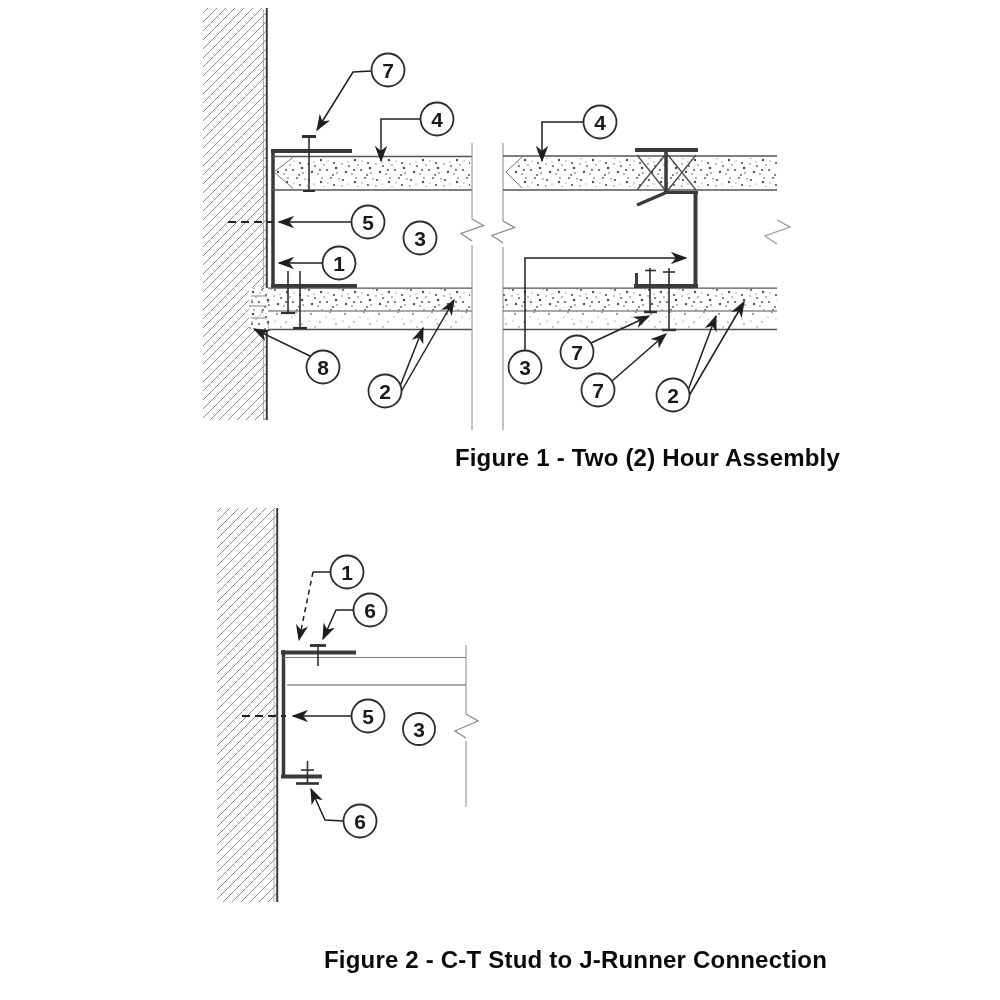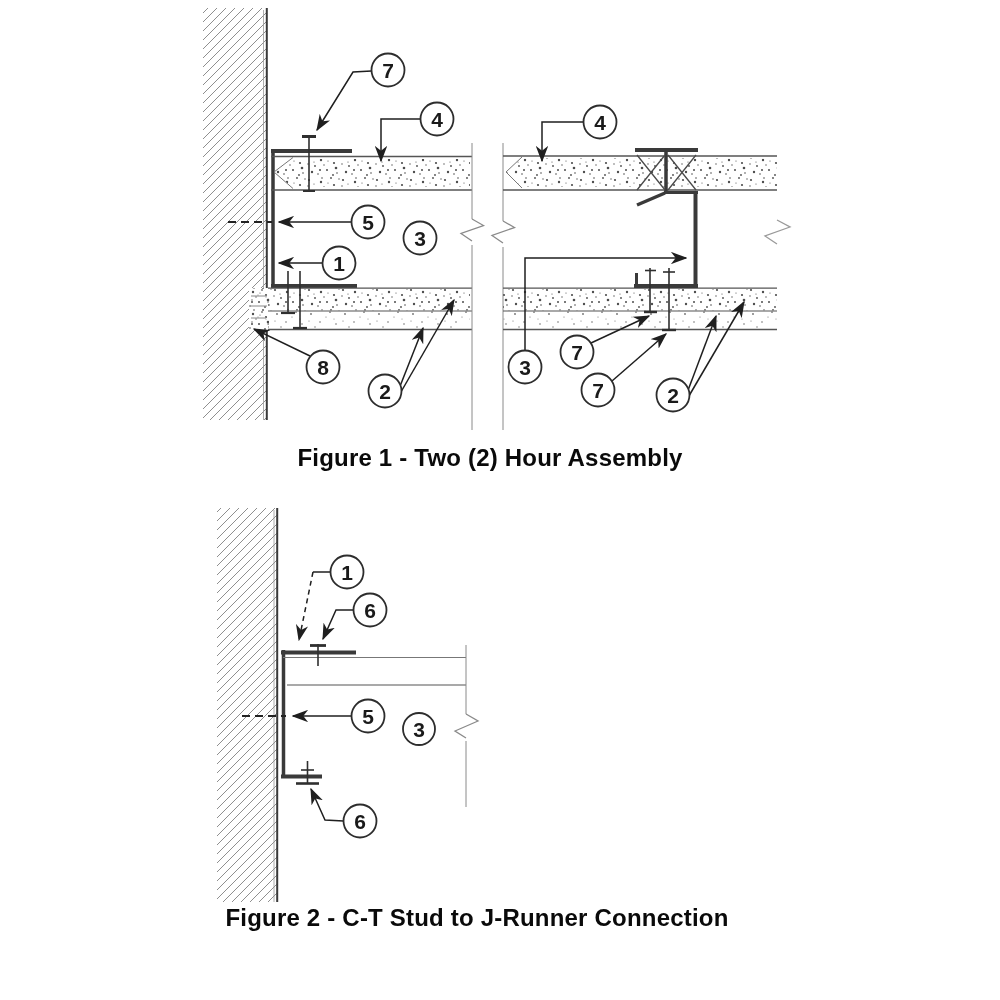--- a/index.html
+++ b/index.html
@@ -1,22 +1,22 @@
 <!DOCTYPE html>
 <html><head>
 <meta charset="utf-8">
 <style>
   html,body{margin:0;padding:0;background:#ffffff;}
   #stage{position:relative;width:1000px;height:1000px;background:#ffffff;overflow:hidden;
          font-family:"Liberation Sans", sans-serif;}
   #drawing{position:absolute;left:0;top:0;}
-  .caption{position:absolute;width:700px;text-align:center;font-weight:bold;
+  .caption{position:absolute;width:700px;text-align:right;font-weight:bold;
            font-size:24px;color:#0a0a0a;letter-spacing:0.2px;}
   #caption1{left:140px;top:444px;}
-  #caption2{left:127px;top:904px;}
+  #caption2{left:127px;top:946px;}
   .co-num{font-family:"Liberation Sans", sans-serif;font-size:21px;font-weight:bold;fill:#1a1a1a;}
 </style>
 </head>
 <body>
 
 <div id="stage">
 
 <svg id="drawing" width="1000" height="1000" viewBox="0 0 1000 1000">
   <defs>
     <pattern id="hatch" width="9" height="9" patternUnits="userSpaceOnUse">

